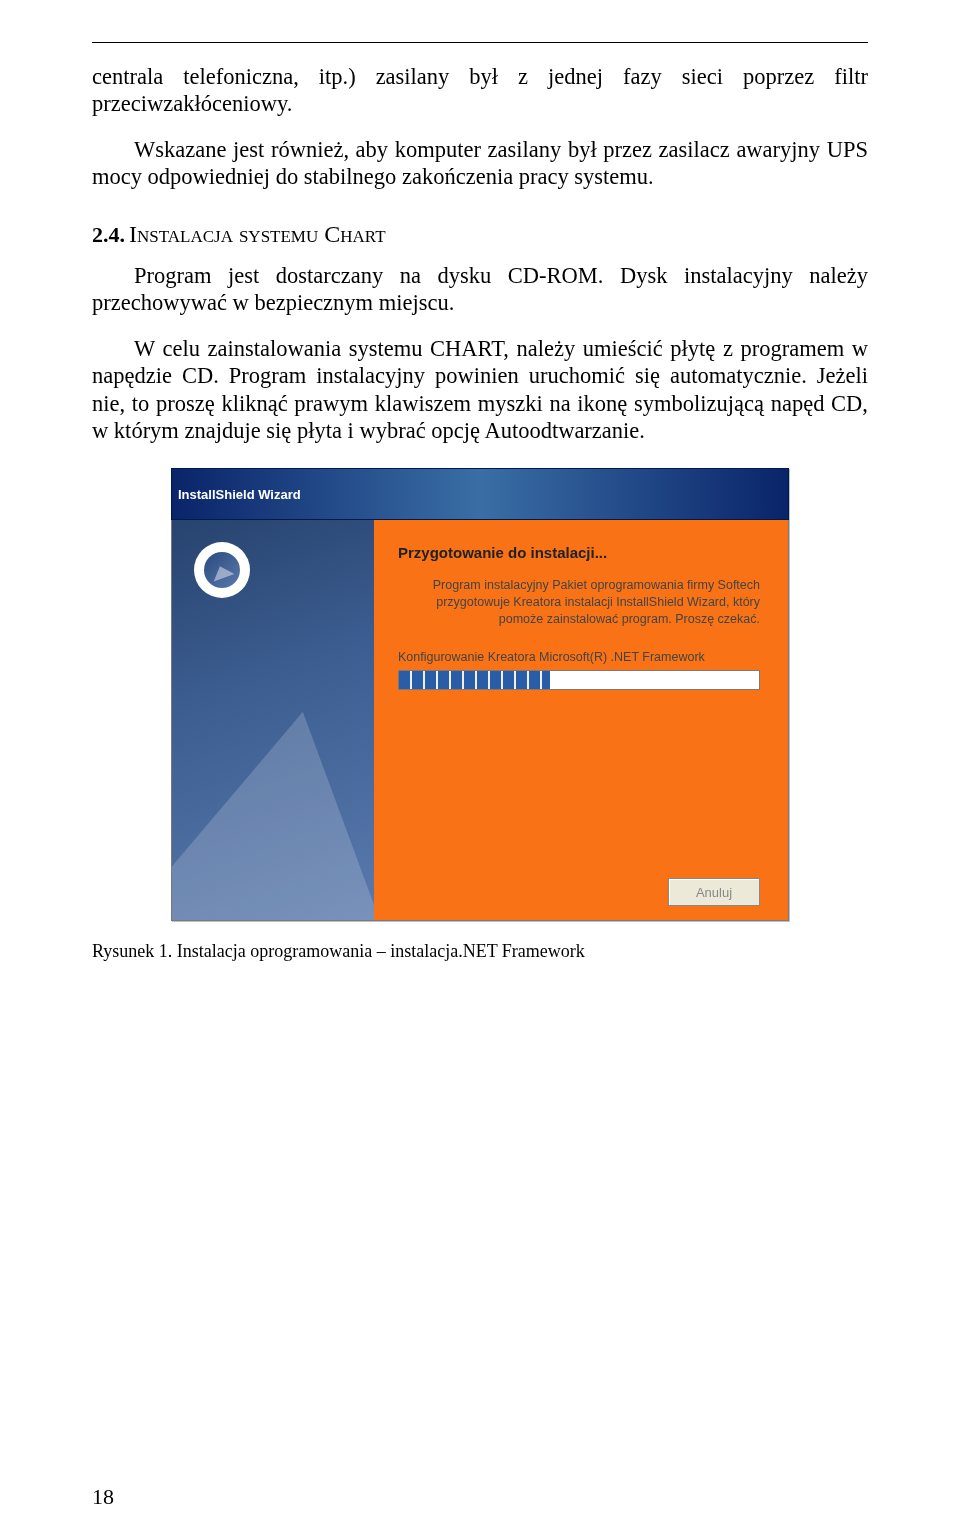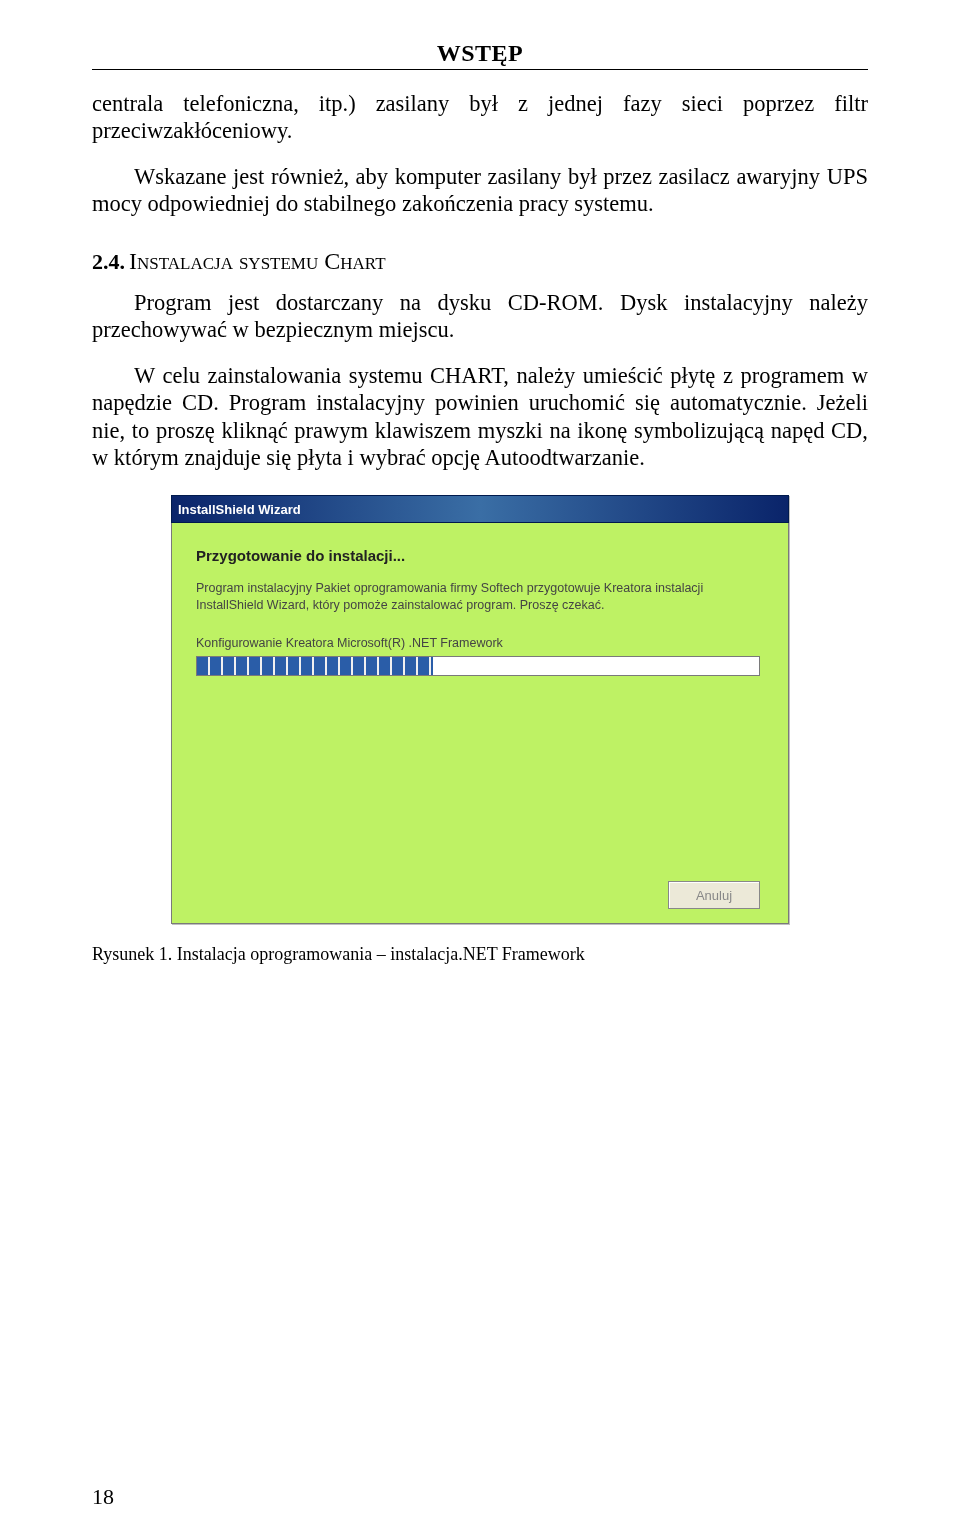--- a/index.html
+++ b/index.html
@@ -61,31 +61,30 @@
     color: #000;
     box-shadow: 1px 1px 0 rgba(0,0,0,0.25);
   }
   .dlg-titlebar {
     height: 26px;
     background: linear-gradient(90deg,#0a246a 0%,#3a6ea5 50%,#0a246a 100%);
     color: #fff;
     font-weight: bold;
     display: flex;
     align-items: center;
-    padding: 0 6px;
+    padding: 12px 6px;
     border: 1px solid #001a4d;
     font-size: 13px;
   }
   .dlg-body {
     display: flex;
-    background: #bef264;
+    background: #f97316;
     border: 1px solid #7a7a7a;
     border-top: none;
     height: 400px;
-    flex-direction: column;
   }
   .dlg-left {
     width: 202px;
     background: linear-gradient(160deg,#27436f 0%,#3c5d90 40%,#5a7aad 100%);
     position: relative;
     overflow: hidden;
   }
   .dlg-logo {
     position: absolute;
     top: 22px; left: 22px;
@@ -128,20 +127,21 @@
     font-weight:bold;
     font-size:15px;
     color:#222;
     margin-bottom:16px;
   }
   .dlg-desc {
     font-size:12.5px;
     color:#444;
     line-height:1.35;
     margin-bottom:22px;
+    text-align:right;
   }
   .dlg-status {
     font-size:12.5px;
     color:#444;
     margin-bottom:6px;
   }
   .dlg-progress {
     height:18px;
     border:1px solid #7a7a7a;
     background:#fff;
@@ -178,21 +178,20 @@
     position:absolute;
     bottom:26px;
     left:92px;
     font-size:22px;
   }
 </style>
 </head>
 <body>
 
 <div class="page">
-  <div class="header">WSTĘP</div>
   <hr class="hr">
 
   <p class="para">
     <span>centrala telefoniczna, itp.) zasilany był z jednej fazy sieci poprzez filtr przeciwzakłóceniowy.</span>
   </p>
   <p class="para indent">
     <span>Wskazane jest również, aby komputer zasilany był przez zasilacz awaryjny UPS mocy odpowiedniej do stabilnego zakończenia pracy systemu.</span>
   </p>
 
   <div style="margin-top:30px;margin-bottom:14px;">

